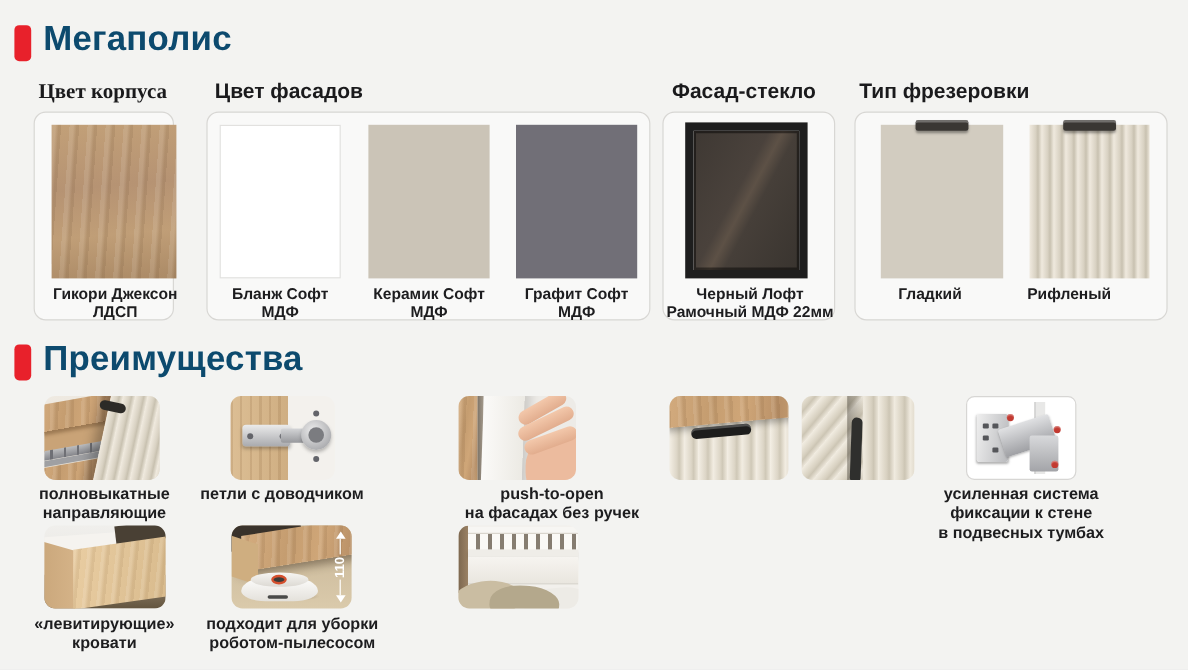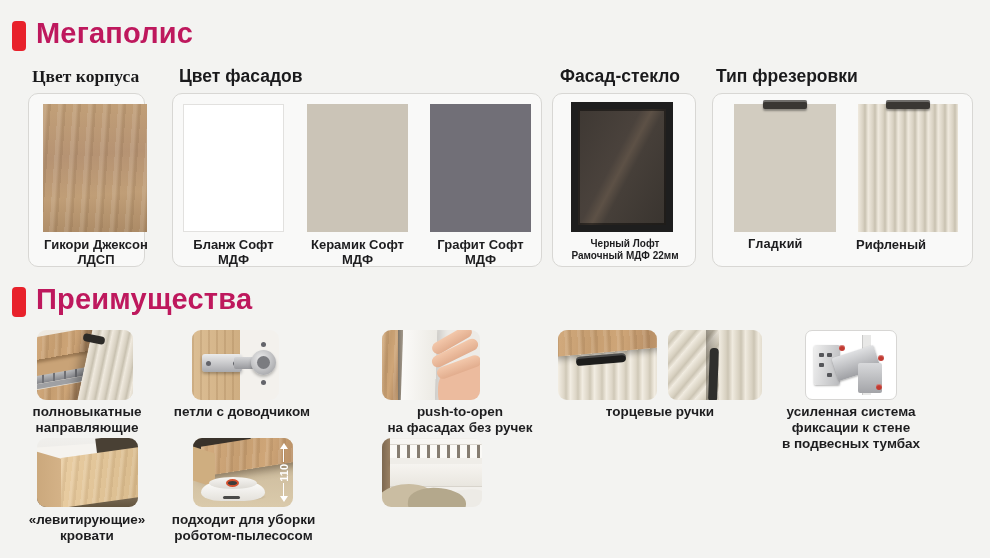--- a/index.html
+++ b/index.html
@@ -1,29 +1,29 @@
 <!DOCTYPE html>
 <html><head>
 <meta charset="utf-8">
 <style>
   html,body{margin:0;padding:0;}
   body{font-family:"Liberation Sans","DejaVu Sans",sans-serif;background:#e9e9e8;}
   .page{position:relative;width:990px;height:558px;background:#f3f3f1;overflow:hidden;}
 
   
   .marker{position:absolute;width:14px;height:30px;border-radius:4px;background:#e8212b;}
-  .h1{position:absolute;font-size:29px;font-weight:700;color:#be185d;letter-spacing:.2px;}
+  .h1{position:absolute;font-size:29px;font-weight:700;color:#0c4a6e;letter-spacing:.2px;}
   .glabel{position:absolute;font-size:17.5px;font-weight:700;color:#1a1a1c;}
 
   
   .gbox{position:absolute;top:93px;height:174px;background:#f9f9f8;border:1.5px solid #d8d7d4;border-radius:10px;box-sizing:border-box;}
   .cell{position:absolute;top:0;height:174px;}
   .sw{position:absolute;top:10px;height:128px;}
   .sw-label{position:absolute;top:144px;left:0;right:0;text-align:center;font-size:13px;font-weight:700;color:#1d1d1f;line-height:1.15;white-space:pre-line;}
-  .sw-label.small{font-size:10px;}
+  .sw-label.small{font-size:13px;}
 
   .wood-swatch{background:
      repeating-linear-gradient(94deg, rgba(255,255,255,.10) 0 3px, rgba(92,66,40,.12) 6px 8px, rgba(0,0,0,0) 8px 15px),
      linear-gradient(175deg,#c2a078,#b69373 40%,#c09e77 70%,#ab8a66);}
   .white-swatch{border:1px solid #e2e1df;box-sizing:border-box;}
   .glass-swatch{border:7px solid #1e1e1e;box-sizing:border-box;background:
      linear-gradient(118deg,#3e3833 0%,#4a423c 42%,#5d5146 50%,#463f39 58%,#39342f 100%);}
   .glass-inner{position:absolute;inset:0;box-shadow:inset 0 0 0 2px rgba(0,0,0,.45);}
   .fluted{background:repeating-linear-gradient(90deg,#f0eadf 0px,#d9d2c3 5px,#c8c1b0 7px,#ece6da 10px);}
   .panel-handle{position:absolute;top:-4px;width:44px;height:9px;border-radius:2px;background:#3a3733;box-shadow:inset 0 2px 0 rgba(255,255,255,.28),0 2px 2px rgba(0,0,0,.35);}
@@ -171,21 +171,21 @@
       <div class="sw-label small">Черный Лофт
 Рамочный МДФ 22мм</div>
     </div>
   </div>
 
   <div class="gbox" style="left:712px;width:261px;">
     <div class="cell" style="left:0;width:144px;">
       <div class="sw" style="left: 21px; width: 102px; background-color: rgb(210, 204, 192);">
         <div class="panel-handle" style="left:29px;"></div>
       </div>
-      <div class="sw-label" style="left:-10px;right:10px;font-family:Liberation Mono, monospace;">Гладкий</div>
+      <div class="sw-label" style="left:-10px;right:10px;">Гладкий</div>
     </div>
     <div class="cell" style="left:124px;width:142px;">
       <div class="sw fluted" style="left:21px;width:100px;">
         <div class="panel-handle" style="left:28px;"></div>
       </div>
       <div class="sw-label" style="left:-8px;right:26px;">Рифленый</div>
     </div>
   </div>
 
   <div class="marker" style="left:12px;top:287px;"></div>
@@ -282,24 +282,23 @@
     <div class="f8-slats"></div>
     <div class="f8-railbot"></div>
     <div class="f8-cushion"></div>
     <div class="f8-duvet"></div>
     <div class="f8-pillow1"></div>
     <div class="f8-pillow2"></div>
   </div>
 
   <div class="caption" style="left:15px;top:404px;width:144px;">полновыкатные
 направляющие</div>
-  <div class="caption" style="left:160px;top:404px;width:150px;text-align:right;">петли с доводчиком</div>
+  <div class="caption" style="left:160px;top:404px;width:150px;">петли с доводчиком</div>
   <div class="caption" style="left:352px;top:404px;width:160px;margin-left:28px;">push-to-open
 на фасадах без ручек</div>
-  <div class="caption" style="left:575px;top:404px;width:170px;">торцевые ручки</div>
   <div class="caption" style="left:763px;top:404px;width:176px;">усиленная система
 фиксации к стене
 в подвесных тумбах</div>
   <div class="caption" style="left:15px;top:512px;width:144px;">«левитирующие»
 кровати</div>
   <div class="caption" style="left:166px;top:512px;width:155px;">подходит для уборки
 роботом-пылесосом</div>
 
 </div>
 

